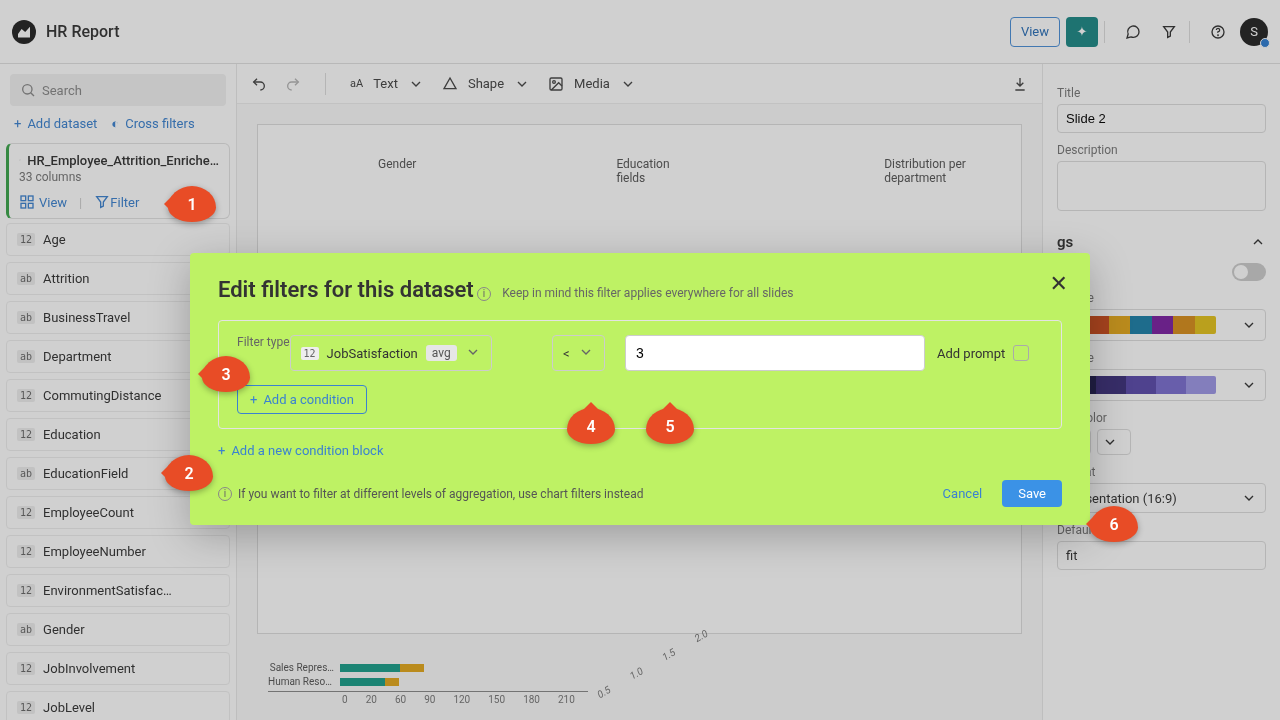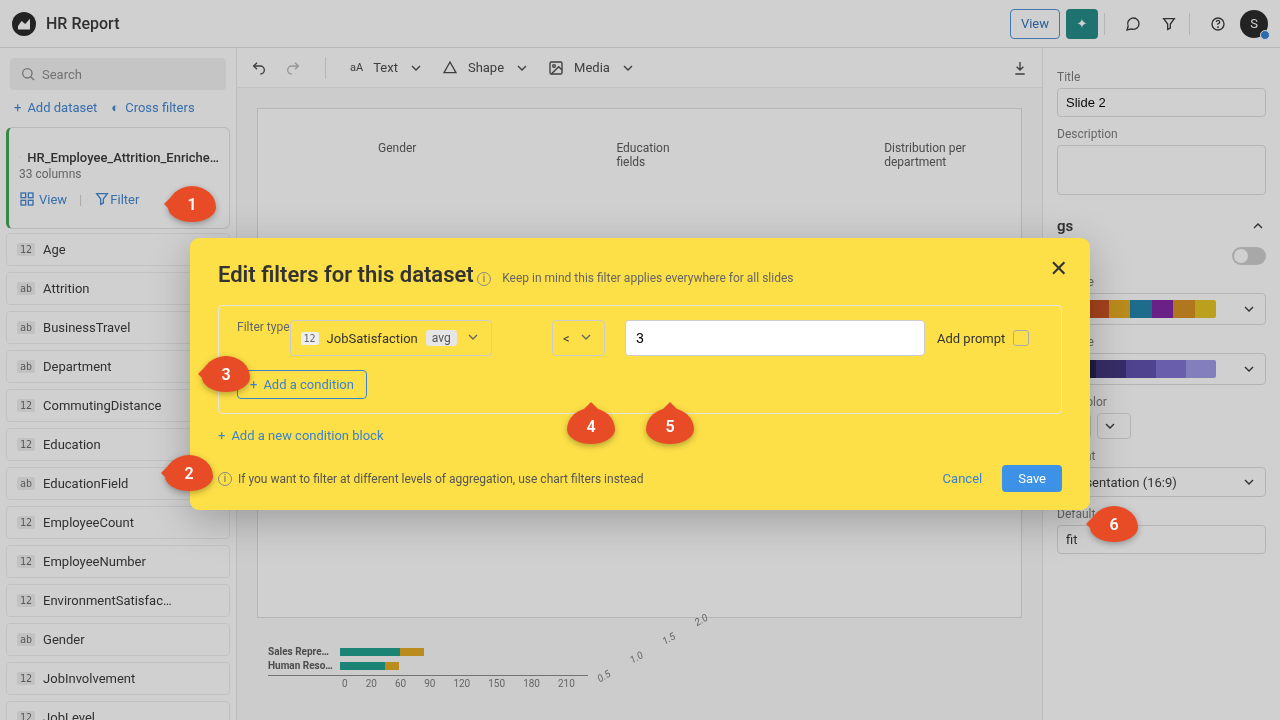--- a/index.html
+++ b/index.html
@@ -1,64 +1,64 @@
 <!DOCTYPE html>
 <html><head>
 <meta charset="utf-8">
 <style>
 * { box-sizing: border-box; margin: 0; padding: 0; }
 body { font-family: -apple-system, BlinkMacSystemFont, "Segoe UI", Roboto, sans-serif; font-size: 13px; color: #333; background: #fff; width: 1280px; height: 720px; overflow: hidden; position: relative; }
-.topbar { height: 48px; display: flex; align-items: center; padding: 0 12px; border-bottom: 1px solid #e0e0e0; }
+.topbar { height: 64px; display: flex; align-items: center; padding: 0 12px; border-bottom: 1px solid #e0e0e0; }
 .logo { width: 24px; height: 24px; border-radius: 50%; background: #222; margin-right: 10px; position: relative; }
 .logo::after { content: ""; position: absolute; top: 6px; left: 6px; width: 12px; height: 12px; background: #fff; clip-path: polygon(0 70%, 30% 30%, 60% 55%, 100% 10%, 100% 100%, 0 100%); }
 .app-title { font-size: 16px; font-weight: 500; }
 .topbar-spacer { flex: 1; }
 .top-btn { display: inline-flex; align-items: center; justify-content: center; height: 30px; padding: 0 10px; border-radius: 4px; margin-left: 6px; cursor: pointer; }
 .view-btn { border: 1px solid #4a8fd8; color: #2a6fb8; background: #fff; }
 .ai-btn { background: #1b8886; color: #fff; width: 32px; padding: 0; }
 .icon-circle { width: 28px; height: 28px; display: inline-flex; align-items: center; justify-content: center; border-radius: 50%; margin-left: 8px; cursor: pointer; }
 .avatar { background: #222; color: #fff; position: relative; }
 .avatar::after { content: ""; position: absolute; right: -2px; bottom: -2px; width: 8px; height: 8px; border-radius: 50%; background: #2e7dd3; border: 1px solid #fff; }
 .vdiv { width: 1px; height: 22px; background: #ddd; margin: 0 6px; }
 .layout { display: flex; height: calc(100% - 48px); }
 .sidebar { width: 237px; border-right: 1px solid #e8e8e8; display: flex; flex-direction: column; }
 .search-box { margin: 10px; height: 32px; background: #f1f1f1; border-radius: 4px; display: flex; align-items: center; padding: 0 10px; color: #888; }
 .side-actions { display: flex; gap: 14px; padding: 0 14px 8px; }
 .side-action { color: #3b82d0; font-size: 13px; display: inline-flex; align-items: center; gap: 6px; cursor: pointer; }
-.dataset-card { margin: 4px 6px 0 6px; border: 1px solid #e2e2e2; border-radius: 6px; border-left: 3px solid #3aa54a; padding: 21px 10px; }
+.dataset-card { margin: 4px 6px 0 6px; border: 1px solid #e2e2e2; border-radius: 6px; border-left: 3px solid #3aa54a; padding: 8px 10px; }
 .dataset-head { display: flex; align-items: center; gap: 6px; font-weight: 500; }
 .dataset-sub { font-size: 12px; color: #777; margin-top: 2px; }
 .dataset-actions { display: flex; gap: 12px; margin-top: 10px; color: #3b82d0; font-size: 13px; align-items: center; }
 .col-list { overflow-y: auto; flex: 1; padding: 4px 6px; }
 .col-item { display: flex; align-items: center; gap: 8px; padding: 8px 10px; border: 1px solid #eee; border-radius: 4px; margin-bottom: 6px; }
 .type-badge { font-size: 10px; background: #eee; color: #666; border-radius: 2px; padding: 1px 3px; font-family: monospace; min-width: 18px; text-align: center; }
 .canvaswrap { flex: 1; display: flex; flex-direction: column; }
 .toolbar { height: 40px; display: flex; align-items: center; gap: 18px; padding: 0 14px; border-bottom: 1px solid #eee; color: #444; }
 .tb-item { display: inline-flex; align-items: center; gap: 10px; cursor: pointer; }
 .tb-spacer { flex: 1; }
 .slide-area { flex: 1; background: #fafafa; padding: 20px; overflow: auto; }
 .slide { background: #fff; border: 1px solid #ddd; width: 765px; height: 510px; padding: 14px 20px; position: relative; }
 .slide-title { color: #3b82d0; font-size: 20px; font-weight: 500; }
 .chart-labels { display: flex; gap: 200px; padding-left: 100px; margin-top: 18px; font-size: 12px; color: #555; }
 .barchart { position: absolute; left: 10px; bottom: -72px; width: 320px; }
 .bar-row { display: flex; align-items: center; font-size: 10px; color: #555; margin-bottom: 3px; }
-.bar-row .lbl { width: 72px; text-align: right; padding-right: 6px; white-space: nowrap; overflow: hidden; text-overflow: ellipsis; font-weight: bold; }
+.bar-row .lbl { width: 72px; text-align: right; padding-right: 6px; white-space: nowrap; overflow: hidden; text-overflow: ellipsis; }
 .bar-row .bar { height: 8px; }
 .x-axis { display: flex; gap: 18px; font-size: 10px; color: #777; padding-left: 74px; border-top: 1px solid #888; margin-top: 4px; padding-top: 2px; }
 .rightpanel { width: 240px; border-left: 1px solid #e8e8e8; padding: 12px 14px; overflow: auto; }
 .rp-head { font-size: 15px; font-weight: 600; display: flex; justify-content: space-between; align-items: center; margin-bottom: 12px; }
 .rp-label { font-size: 12px; color: #777; margin-bottom: 4px; margin-top: 10px; }
 .rp-input { width: 100%; border: 1px solid #ddd; border-radius: 4px; padding: 6px 8px; font-size: 13px; }
 .rp-select { width: 100%; border: 1px solid #ddd; border-radius: 4px; padding: 6px 8px; font-size: 13px; display: flex; justify-content: space-between; align-items: center; }
 .palette { display: flex; height: 18px; border-radius: 2px; overflow: hidden; }
 .palette span { flex: 1; }
 .toggle { width: 34px; height: 18px; background: #ccc; border-radius: 9px; position: relative; }
 .toggle::after { content: ""; position: absolute; top: 2px; left: 2px; width: 14px; height: 14px; background: #fff; border-radius: 50%; }
 .overlay { position: absolute; inset: 0; background: rgba(40,40,40,0.22); }
-.modal { position: absolute; top: 238px; left: 190px; width: 900px; background: #fde047; border-radius: 9px; box-shadow: 0 10px 40px rgba(0,0,0,0.25); padding: 24px 28px 18px; }
+.modal { position: absolute; top: 253px; left: 190px; width: 900px; background: #bef264; border-radius: 4px; box-shadow: 0 10px 40px rgba(0,0,0,0.25); padding: 24px 28px 18px; }
 .modal-title { font-size: 22px; font-weight: 600; display: inline; }
 .modal-sub { font-size: 12px; color: #666; margin-left: 8px; }
 .modal-close { position: absolute; top: 18px; right: 22px; font-size: 22px; cursor: pointer; color: #333; }
 .filter-block { border: 1px solid #e3e3e3; border-radius: 4px; padding: 14px 18px; margin-top: 18px; }
 .filter-row { display: flex; gap: 12px; align-items: flex-end; }
 .f-col { display: flex; flex-direction: row; }
 .f-label { font-size: 12px; color: #666; margin-bottom: 6px; }
 .f-select { border: 1px solid #ccc; border-radius: 4px; height: 36px; display: flex; align-items: center; padding: 0 10px; gap: 8px; }
 .f-select .chev { margin-left: auto; color: #666; }
 .avg-badge { background: #e6e6e6; padding: 1px 6px; border-radius: 3px; font-size: 12px; color: #555; }

